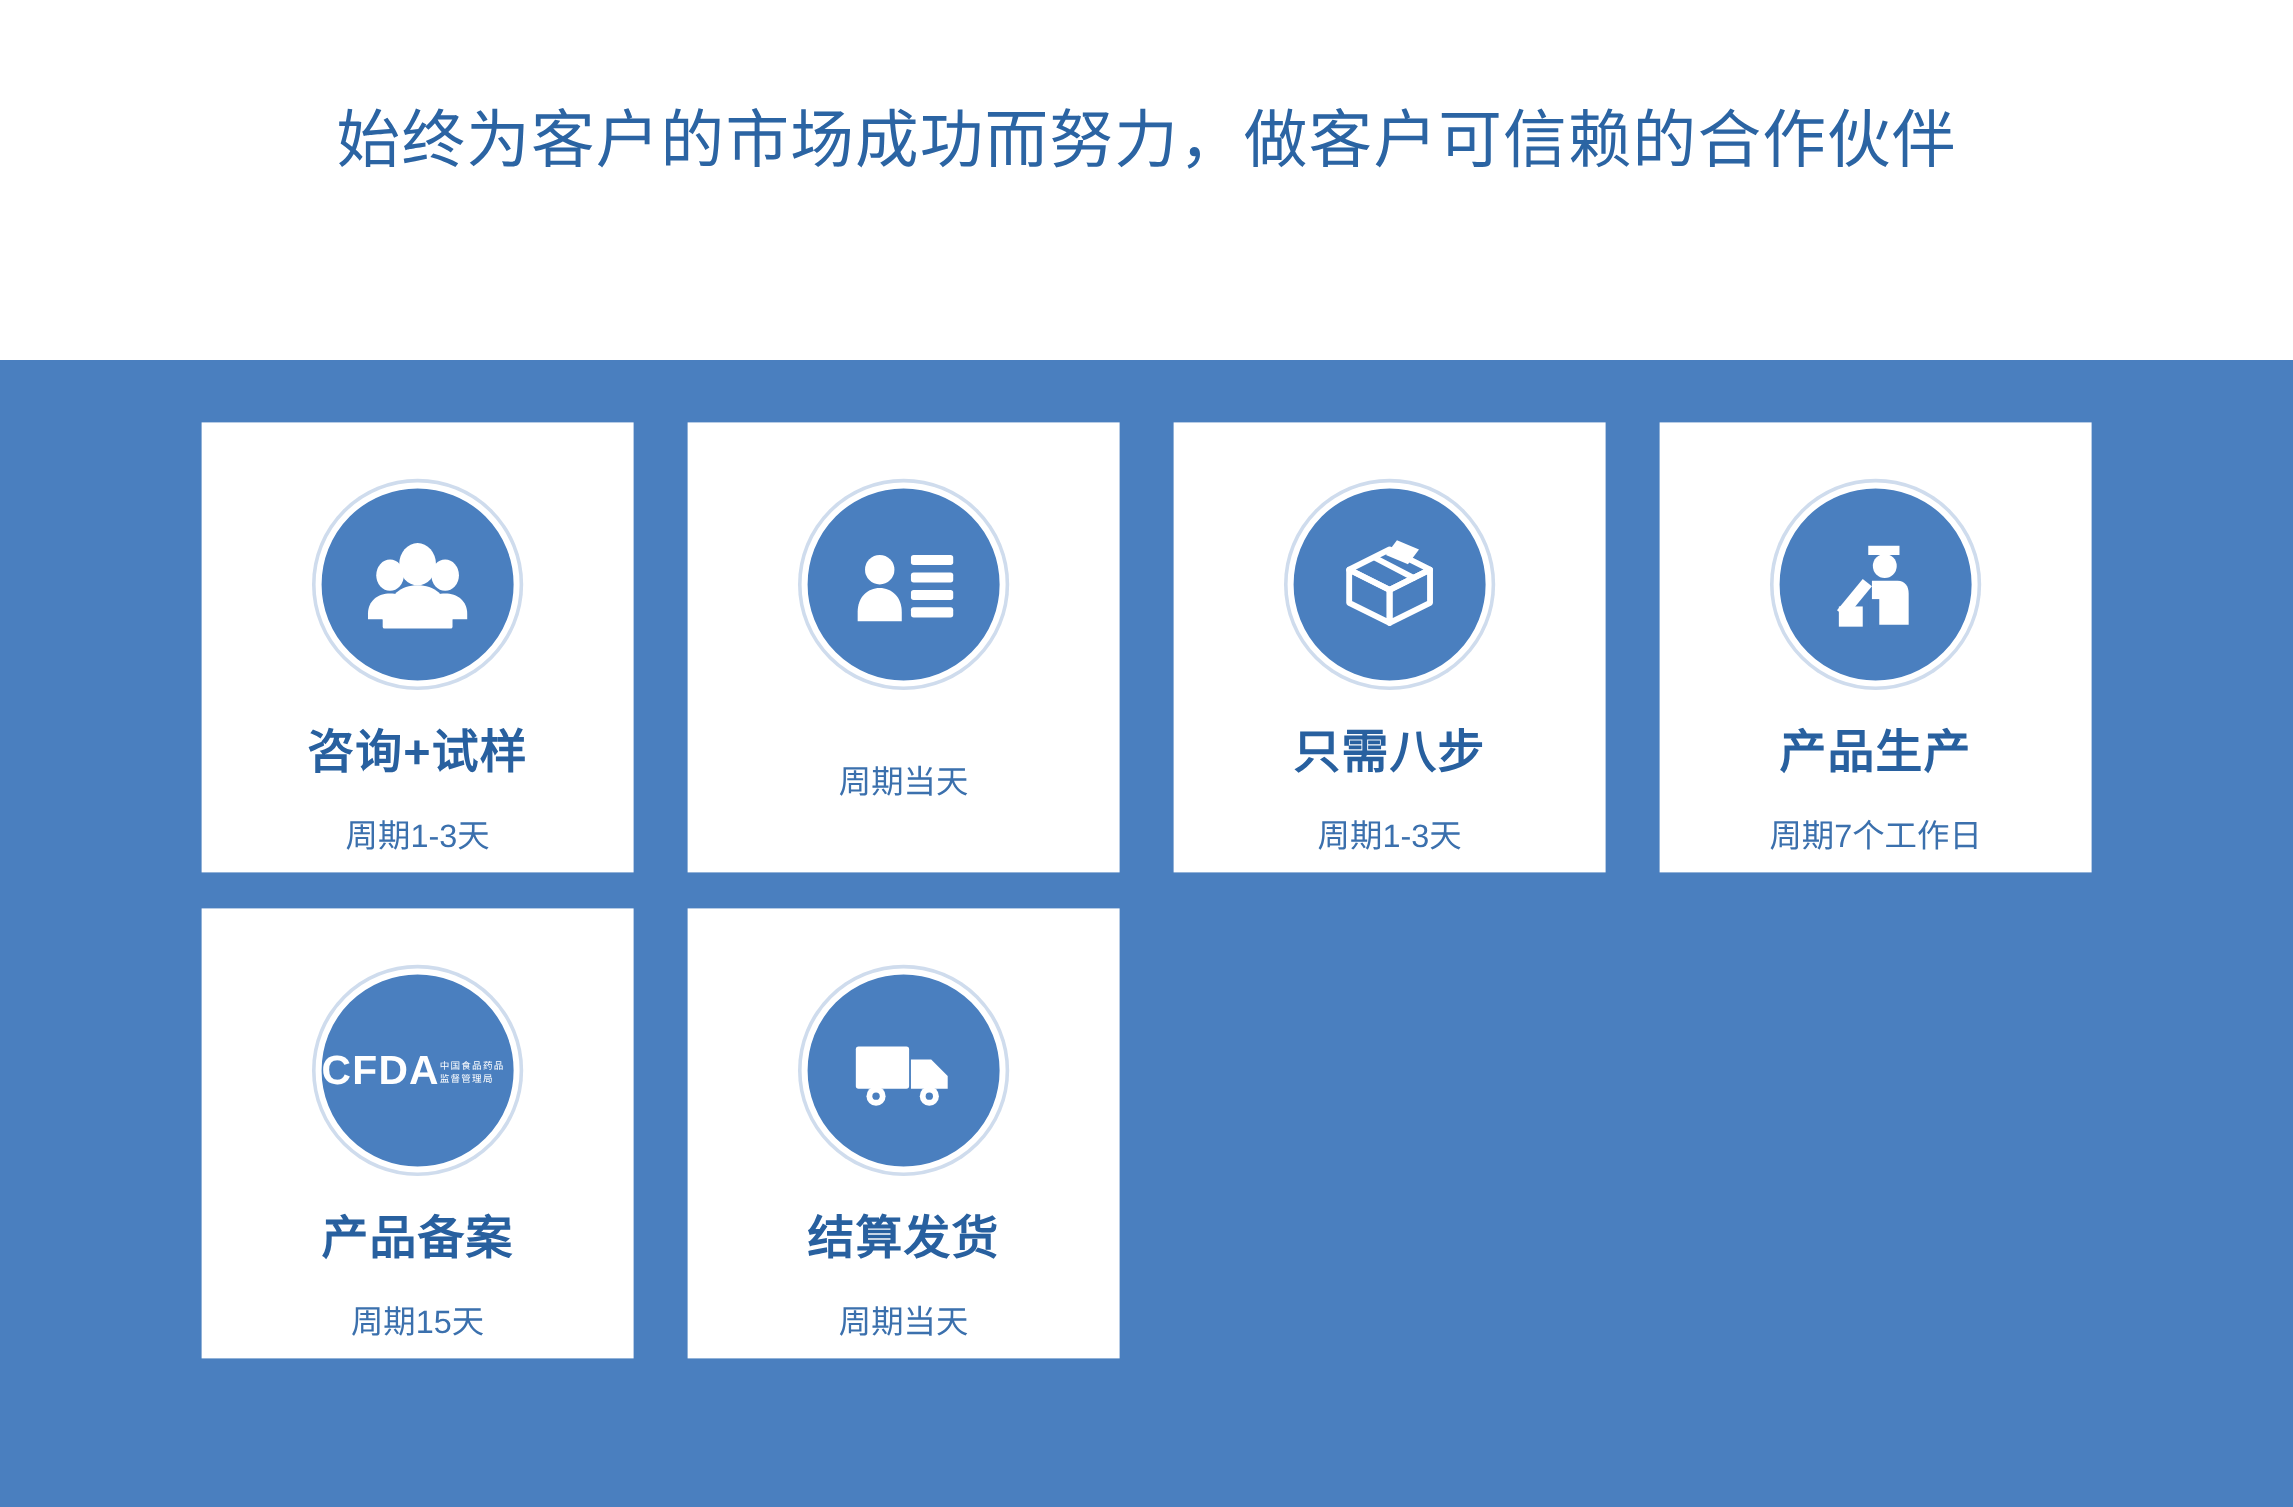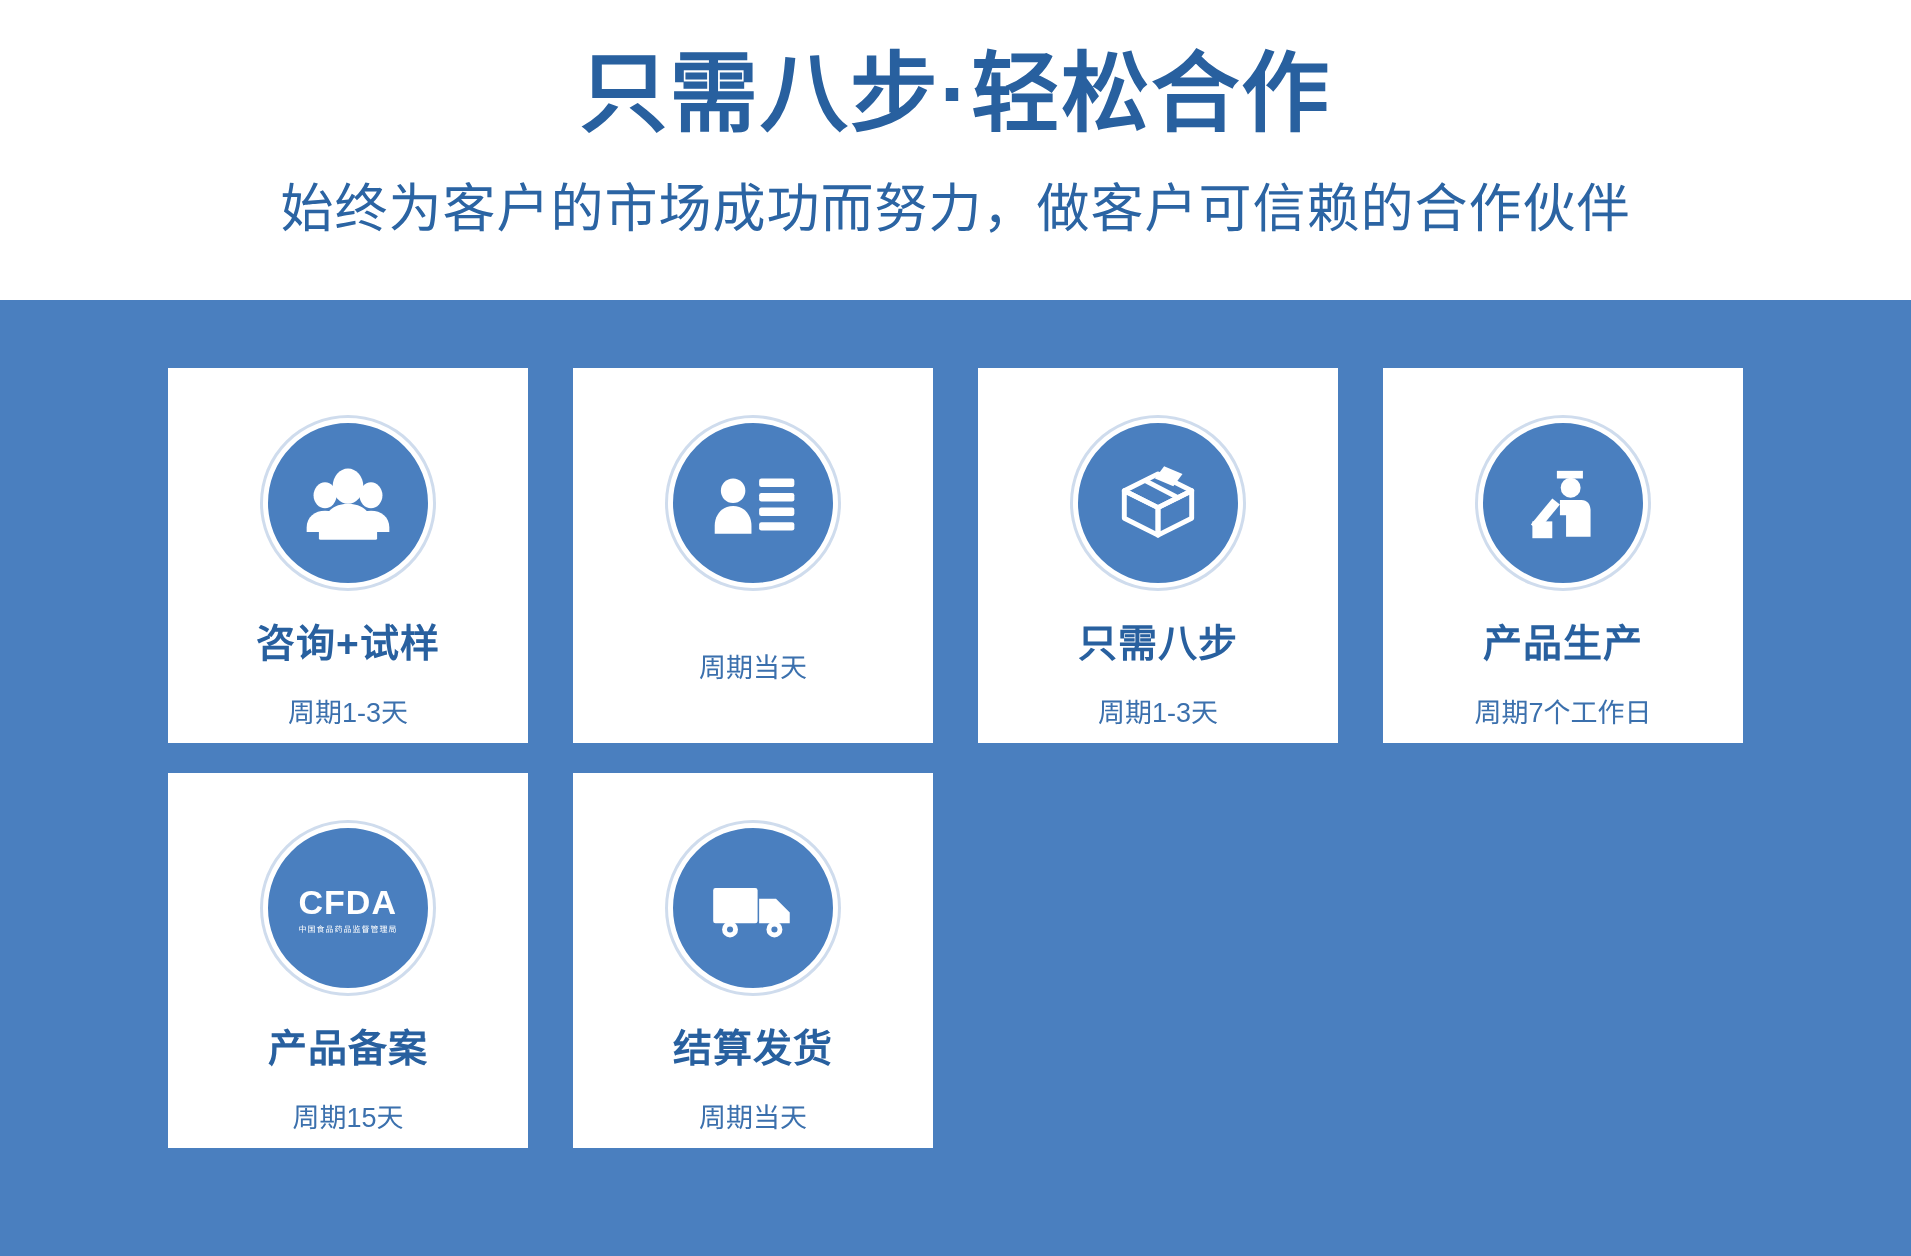--- a/index.html
+++ b/index.html
@@ -46,21 +46,21 @@
     text-align: center;
     font-family: "Liberation Sans", "DejaVu Sans", sans-serif;
   }
 
   
   .panel {
     width: 1911px;
     height: 956px;
     background: #4a7fbf;
     box-sizing: border-box;
-    padding: 68px 0 0 0;
+    padding: 52px 0 0 0;
     display: flex;
     flex-direction: column;
     align-items: center;
   }
   .grid {
     width: 1575px;
     display: grid;
     grid-template-columns: repeat(4, 360px);
     grid-template-rows: repeat(2, 375px);
     column-gap: 45px;
@@ -125,29 +125,29 @@
   }
   .cfda-sub {
     font-size: 8px;
     color: #ffffff;
     letter-spacing: 1px;
     margin-top: 1px;
     font-family: "Liberation Sans", "DejaVu Sans", sans-serif;
   }
   .cfda-stack {
     display: flex;
-    flex-direction: column;
+    flex-direction: row;
+    align-items: center;
     justify-content: center;
   }
 </style>
 </head>
 <body>
 
 <div class="header">
-  <h1 class="main-title">只需八步·轻松合作</h1>
   <p class="sub-title">始终为客户的市场成功而努力，做客户可信赖的合作伙伴</p>
 </div>
 
 <div class="panel">
   <div class="grid">
 
     <div class="card">
       <div class="icon-wrap">
         <svg viewBox="0 0 64 64" aria-hidden="true">
           <g fill="#ffffff">

